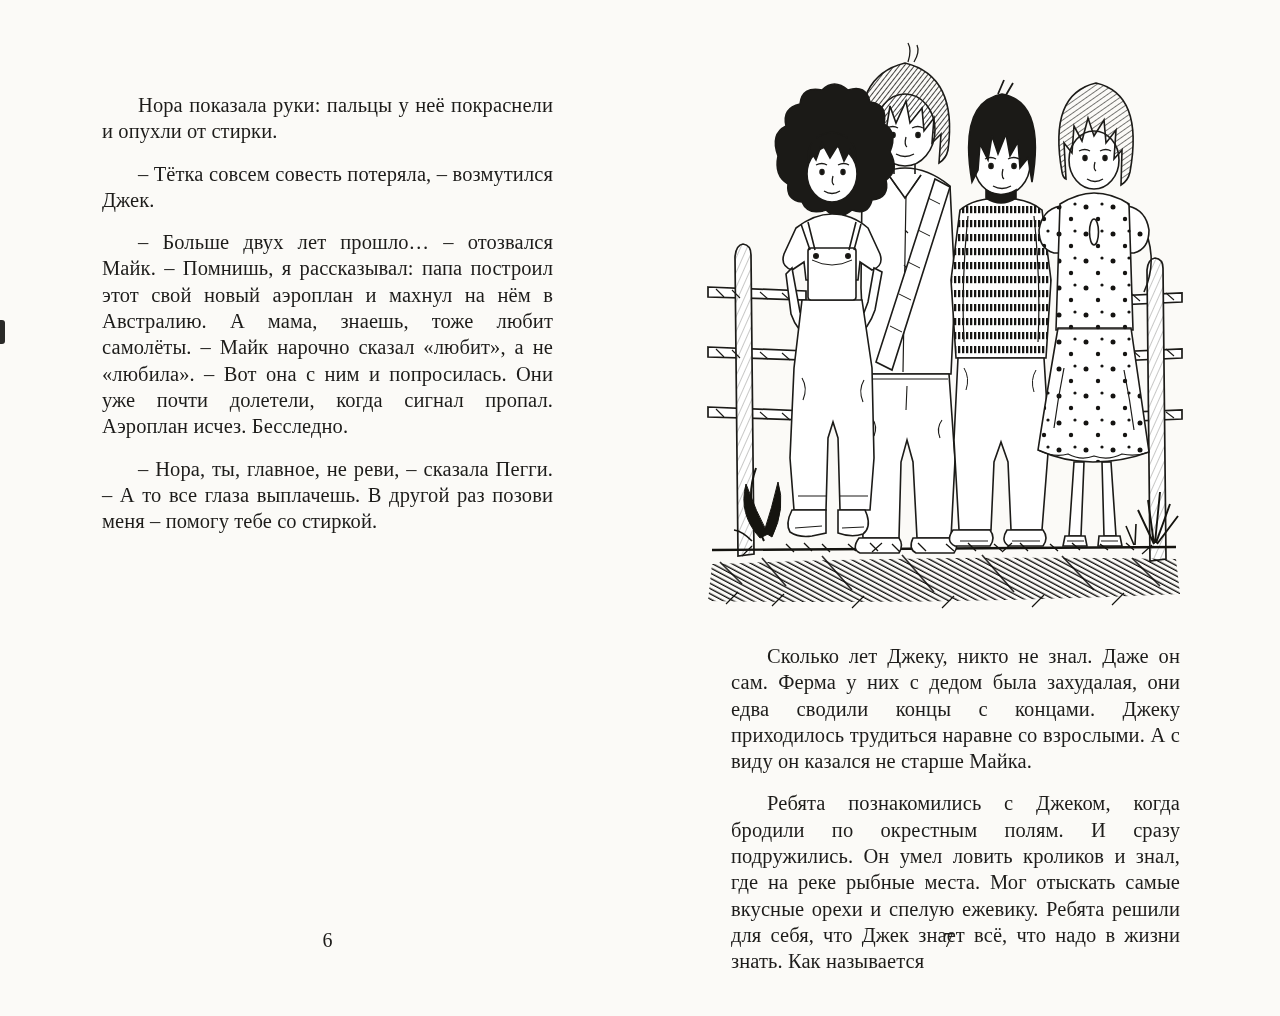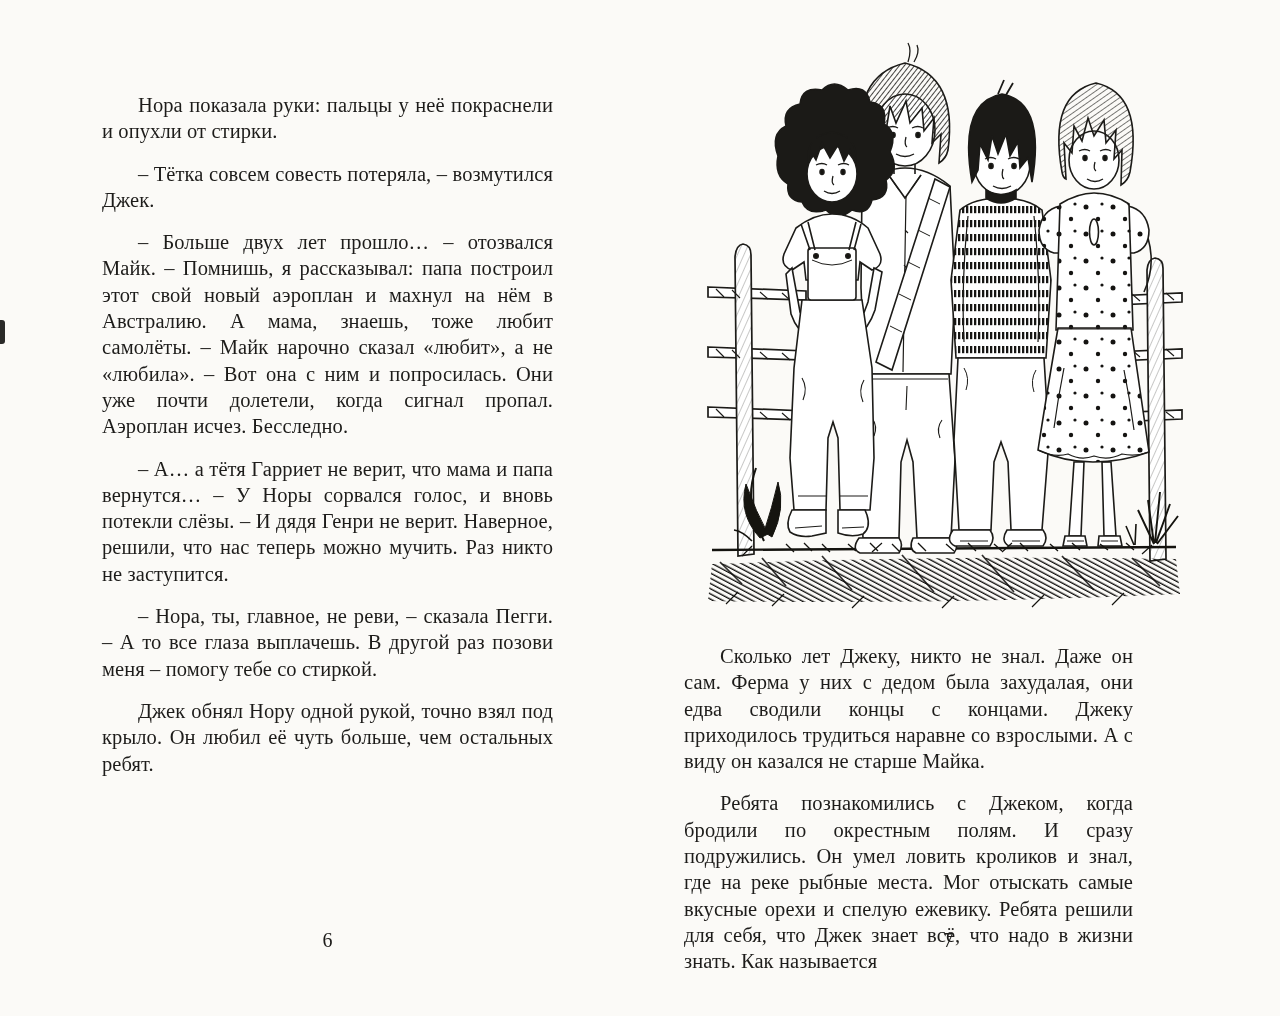--- a/index.html
+++ b/index.html
@@ -11,44 +11,42 @@
     color:var(--ink);
   }
   .text-col { position:absolute; text-align:justify; }
   .text-col p {
     margin:16px; text-indent:36px;
     font-size:20.5px; line-height:26.3px;
     hyphens:auto; -webkit-hyphens:auto;
     letter-spacing:0.1px;
   }
   #left-col  { left:86px;  top:76px;  width:483px; }
-  #right-col { left:668px; top:627px; width:481px; }
+  #right-col { left:715px; top:627px; width:481px; }
   .pageno {
     position:absolute; top:929px; font-size:20px; text-align:center;
   }
   #pageno-left  { left:86px;  width:483px; }
   #pageno-right { left:708px; width:481px; }
   #illus { position:absolute; left:702px; top:38px; }
   #scan-artifact {
     position:absolute; left:0; top:320px; width:5px; height:24px;
     background:#2a2a28; border-radius:0 3px 3px 0;
   }
 </style>
 </head>
 <body>
 
 <div id="scan-artifact"></div>
 
 <div id="left-col" class="text-col">
   <p>Нора показала руки: пальцы у неё покраснели и опухли от стирки.</p>
   <p>– Тётка совсем совесть потеряла, – возмутился Джек.</p>
   <p>– Больше двух лет прошло… – отозвался Майк. – Помнишь, я рассказывал: папа построил этот свой новый аэроплан и махнул на нём в Австралию. А мама, знаешь, тоже любит самолёты. – Майк нарочно сказал «любит», а не «любила». – Вот она с ним и попросилась. Они уже почти долетели, когда сигнал пропал. Аэроплан исчез. Бесследно.</p>
-  <p>– А… а тётя Гарриет не верит, что мама и папа вернутся… – У Норы сорвался голос, и вновь потекли слёзы. – И дядя Генри не верит. Наверное, решили, что нас теперь можно мучить. Раз никто не заступится.</p>
   <p>– Нора, ты, главное, не реви, – сказала Пегги. – А то все глаза выплачешь. В другой раз позови меня – помогу тебе со стиркой.</p>
-  <p>Джек обнял Нору одной рукой, точно взял под крыло. Он любил её чуть больше, чем остальных ребят.</p>
 </div>
 
 <svg id="illus" width="486" height="578" viewBox="0 0 486 578" xmlns="http://www.w3.org/2000/svg">
   <defs>
     <pattern id="hairHatch" width="4" height="4" patternUnits="userSpaceOnUse" patternTransform="rotate(38)">
       <line x1="0" y1="0" x2="0" y2="4" stroke="#232220" stroke-width="1.7"></line>
     </pattern>
     <pattern id="hairHatchLight" width="4.8" height="4.8" patternUnits="userSpaceOnUse" patternTransform="rotate(55)">
       <line x1="0" y1="0" x2="0" y2="4.8" stroke="#2b2a27" stroke-width="1.25"></line>
     </pattern>

